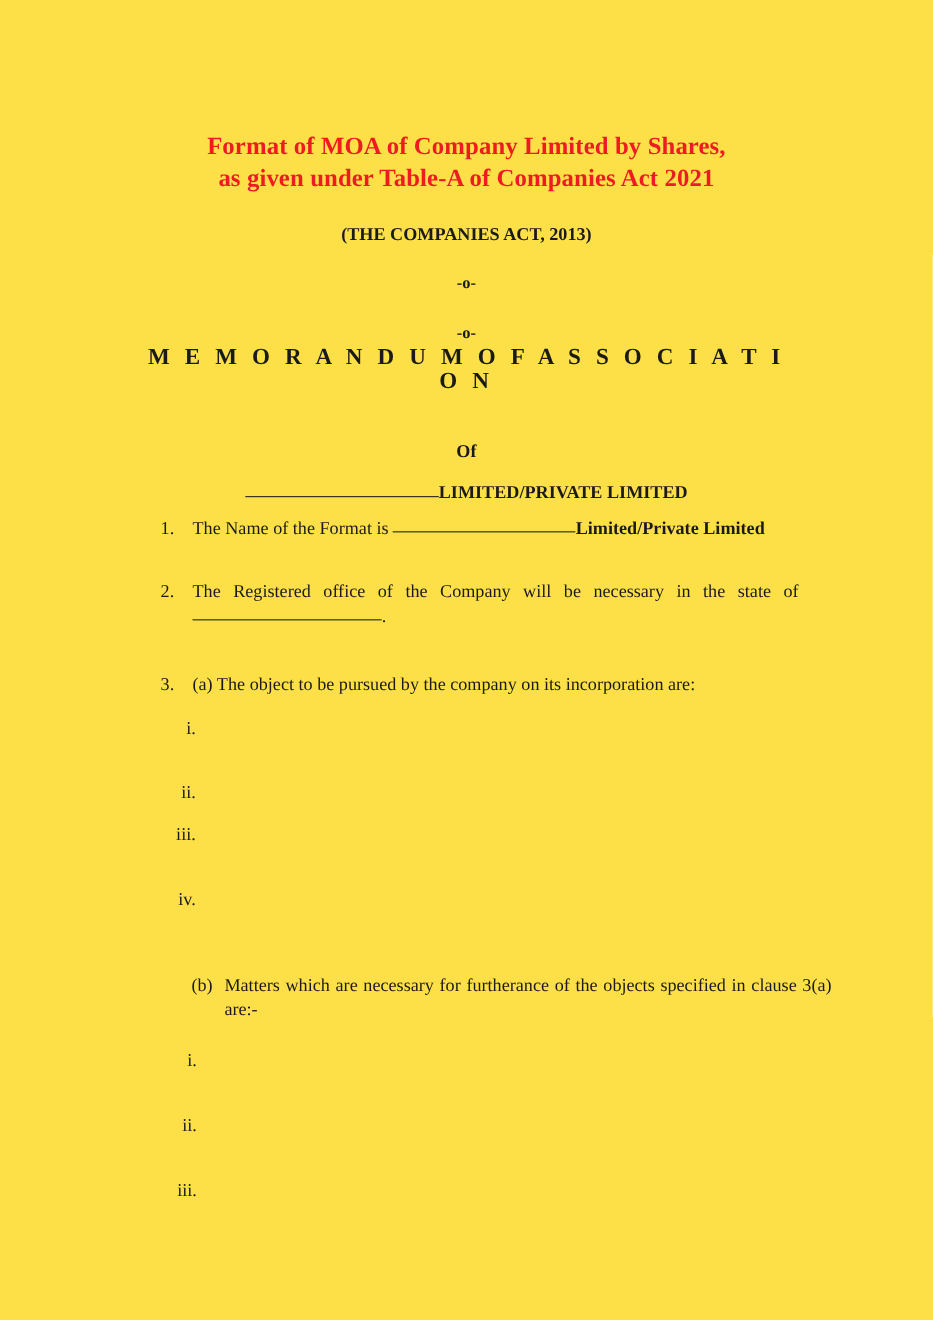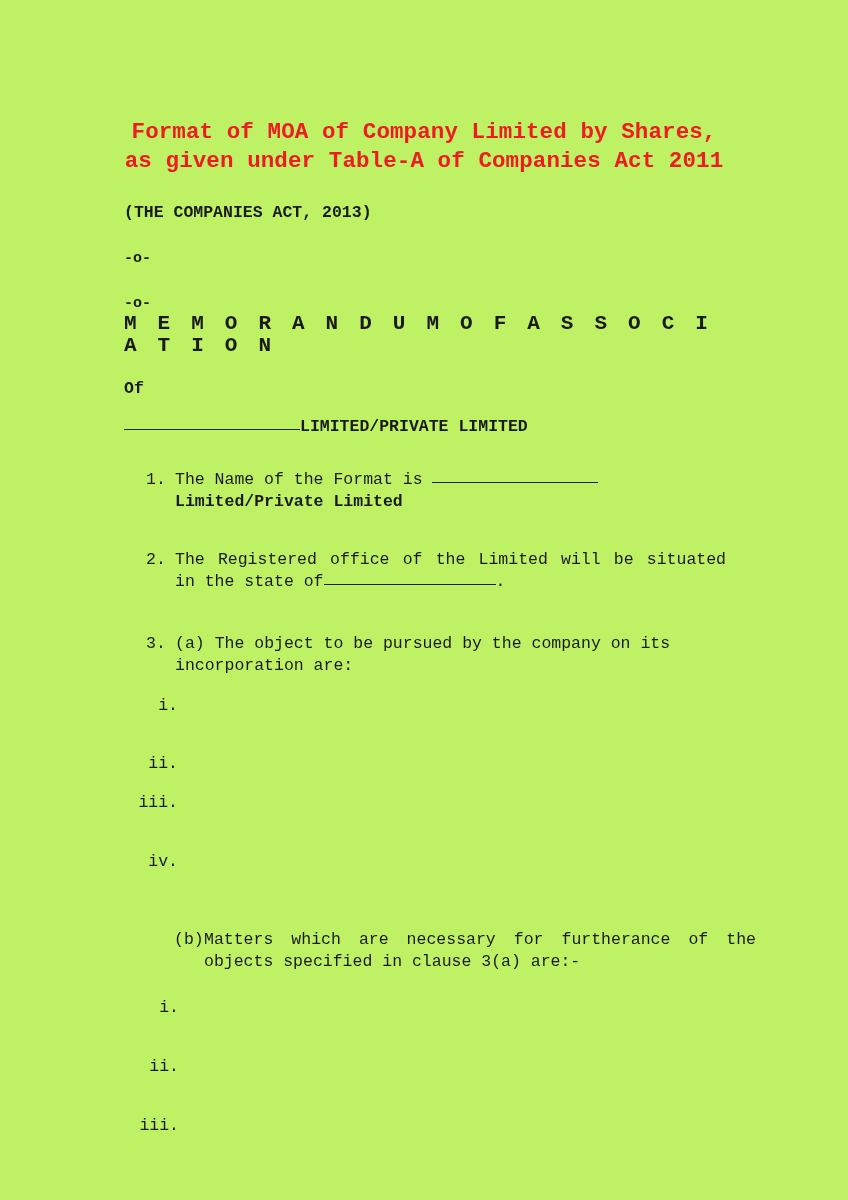--- a/index.html
+++ b/index.html
@@ -13,24 +13,23 @@
     height: 1200px;
     font-family: "Liberation Serif", "DejaVu Serif", serif;
     color: #1a1a1a;
     -webkit-font-smoothing: antialiased;
   }
 
   .page {
     position: relative;
     width: 848px;
     height: 1200px;
-    background: #bef264;
+    background: #fde047;
     box-sizing: border-box;
     overflow: hidden;
-    font-family: Liberation Mono, monospace;
   }
 
   
   .doc-title {
     position: absolute;
     top: 118px;
     left: 124px;
     width: 600px;
     text-align: center;
     color: #EE1C22;
@@ -40,20 +39,21 @@
     letter-spacing: 0.1px;
   }
   .doc-title .line { display: block; }
 
   
   .header-block {
     position: absolute;
     top: 203px;
     left: 124px;
     width: 600px;
+    text-align: center;
   }
   .hdr-line {
     font-weight: bold;
     font-size: 16.5px;
     line-height: 20px;
   }
   .hdr-sep {
     font-weight: bold;
     font-size: 15px;
     line-height: 19px;
@@ -65,20 +65,21 @@
   .hdr-moa {
     font-weight: bold;
     font-size: 21px;
     letter-spacing: 4.2px;
     line-height: 22px;
   }
   .hdr-of {
     font-weight: bold;
     font-size: 16.5px;
     line-height: 20px;
+    margin-top: 21px;
   }
   .hdr-name-line {
     font-weight: bold;
     font-size: 16.5px;
     line-height: 20px;
     white-space: nowrap;
   }
   .blank-u {
     display: inline-block;
     border-bottom: 1.2px solid #222;
@@ -150,21 +151,21 @@
     top: 0;
   }
 </style>
 </head>
 <body>
 
 <div class="page">
 
   <div class="doc-title">
     <span class="line">Format of MOA of Company Limited by Shares,</span>
-    <span class="line">as given under Table-A of Companies Act 2011</span>
+    <span class="line">as given under Table-A of Companies Act 2021</span>
   </div>
 
   <div class="header-block">
 
     <div class="hdr-line">(THE COMPANIES ACT, 2013)</div>
 
     <div class="gap-26"></div>
 
     <div class="hdr-sep">-o-</div>
 
@@ -186,21 +187,21 @@
 
   <div class="clauses">
 
     <div class="clause" style="margin-bottom:36px;">
       <span class="num">1.</span>
       <span class="clause-body"><span>The Name of the Format is </span><span class="blank-u blank-md"></span><span class="bold">Limited/Private Limited</span></span>
     </div>
 
     <div class="clause justify" style="margin-bottom:40px;">
       <span class="num">2.</span>
-      <span class="clause-body"><span>The Registered office of the Limited will be situated in the state of</span><span class="blank-u blank-sm"></span><span>.</span></span>
+      <span class="clause-body"><span>The Registered office of the Company will be necessary in the state of</span><span class="blank-u blank-sm"></span><span>.</span></span>
     </div>
 
     <div class="clause">
       <span class="num">3.</span>
 
       <span class="clause-body"><span>(a)</span> <span>The object to be pursued by the company on its incorporation are:</span></span>
     </div>
 
     <ul class="roman-list list-a" style="margin-top:18px;">
       <li class="roman-item" style="margin-bottom:36px;">

